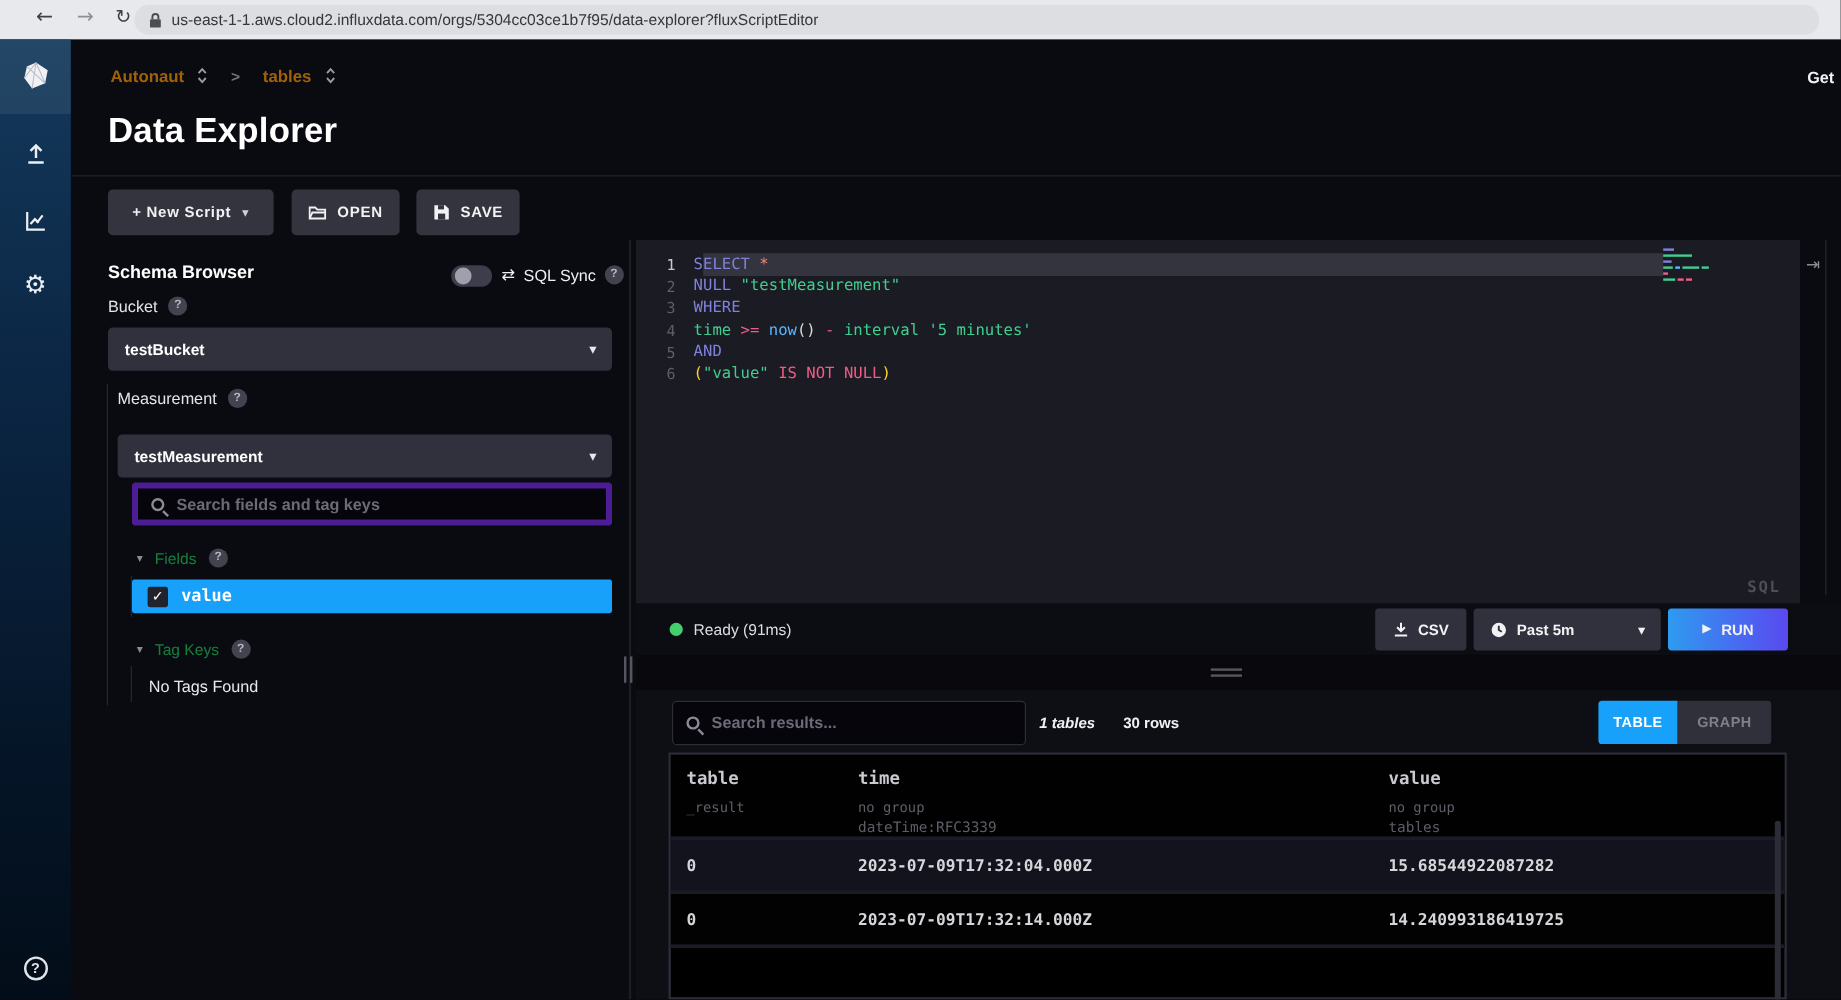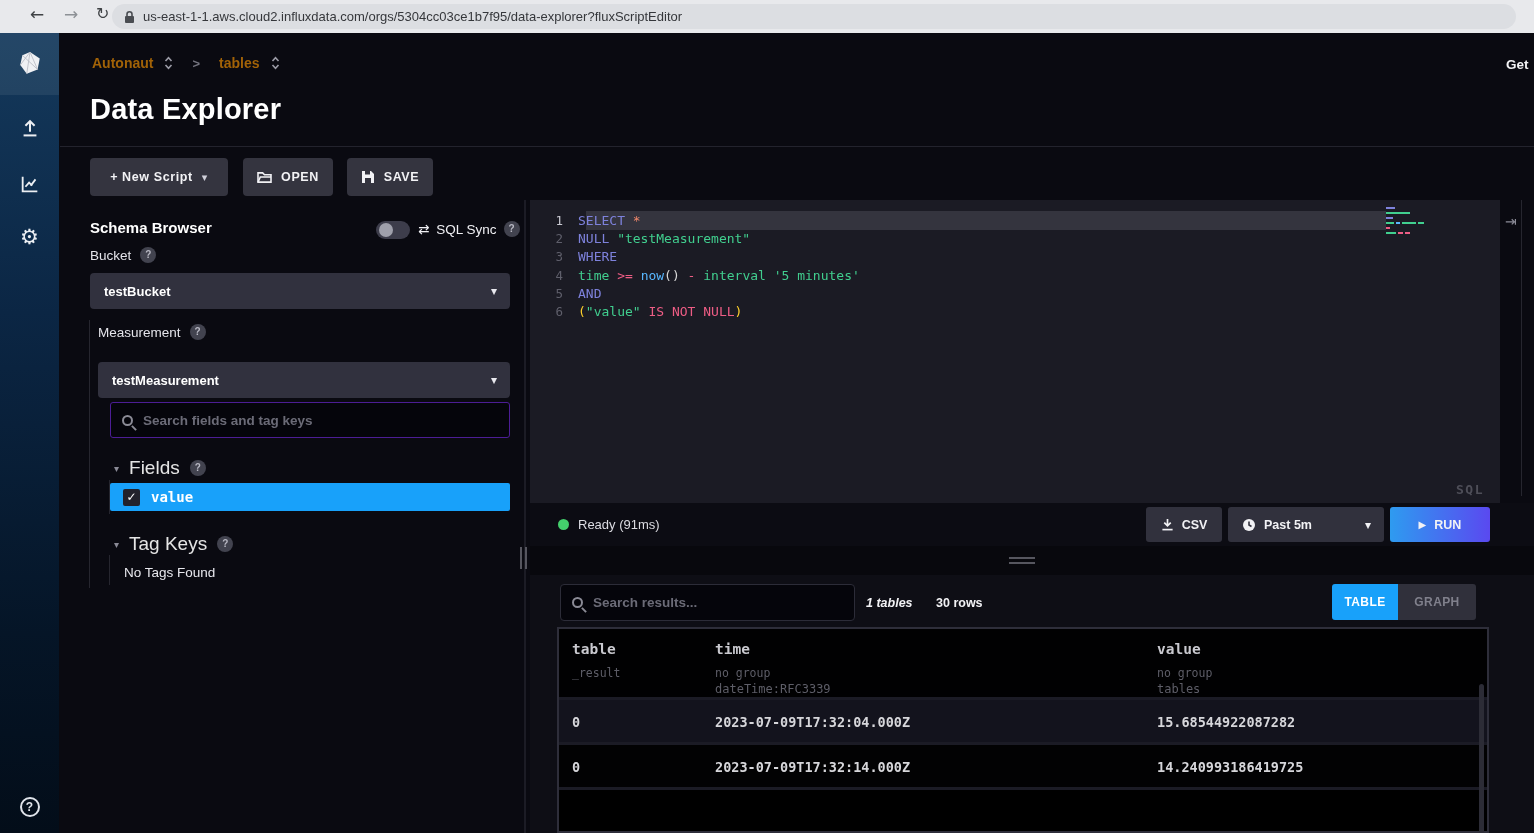--- a/index.html
+++ b/index.html
@@ -62,30 +62,30 @@
   .help-dot { width:16px; height:16px; background:#42434f; border-radius:50%; color:#b9b9c4;
     font-size:10px; font-weight:bold; text-align:center; line-height:16px; flex:0 0 auto; }
   #bucket-label { left:90px; top:214px; }
   #measurement-label { left:98px; top:291px; }
   .dd { position:absolute; height:36px; background:#31313e; border-radius:4px; color:#fff; font-size:13px;
     font-weight:bold; display:flex; align-items:center; padding:0 14px; cursor:pointer; }
   .dd .dd-caret { position:absolute; right:13px; color:#e8e8ee; font-size:12px; }
   #bucket-dd { left:90px; top:240px; width:420px; }
   #measurement-dd { left:98px; top:317px; width:412px;margin-top:12px; }
   #schema-search { position:absolute; left:110px; top:369px; width:400px; height:36px; background:#05050b;
-    border:1px solid #4c1d95; border-radius:3px; display:flex; align-items:center; padding:0 11px; gap:10px; }
+    border:5px solid #4c1d95; border-radius:3px; display:flex; align-items:center; padding:0 11px; gap:10px; }
   .mag { width:11px; height:11px; border:2px solid #8b8b96; border-radius:50%; position:relative; flex:0 0 auto; }
   .mag::after { content:""; position:absolute; width:2px; height:6px; background:#8b8b96; left:9px; top:8px; transform:rotate(-45deg); }
   .ghost-input { background:transparent; border:none; outline:none; color:#e8e8ee; font-size:13.5px; width:100%;
     font-family:"Liberation Sans",sans-serif; }
   .ghost-input::placeholder { color:#6b6b77; font-weight:bold; }
   .tree-row { position:absolute; display:flex; align-items:center; gap:10px; }
   #fields-row { left:114px; top:424px; } #tagkeys-row { left:114px; top:500px; }
   .tree-chevron { color:#8a8a96; font-size:10px; cursor:pointer; }
-  .tree-label { color:#e5e5e5; font-size:19px; }
+  .tree-label { color:#15803d; font-size:13px; }
   #value-row { position:absolute; left:110px; top:450px; width:400px; height:28px; background:#18a1fa;
     border-radius:2px; display:flex; align-items:center; padding:0 13px; gap:11px; cursor:pointer; }
   #value-check { width:17px; height:17px; background:#22222c; border-radius:2px; color:#fff; font-size:12px;
     font-weight:bold; text-align:center; line-height:17px; }
   #value-label { color:#fff; font-weight:bold; font-size:14px; font-family:"DejaVu Sans Mono", monospace; }
   #no-tags { position:absolute; left:124px; top:532px; color:#e8e8ee; font-size:13.5px; }
   .guide { position:absolute; width:1px; background:#26262f; }
   #guide-a { left:89px; top:287px; height:268px; }
   #guide-b { left:109px; top:447px; height:34px; }
   #guide-c { left:109px; top:522px; height:30px; }

